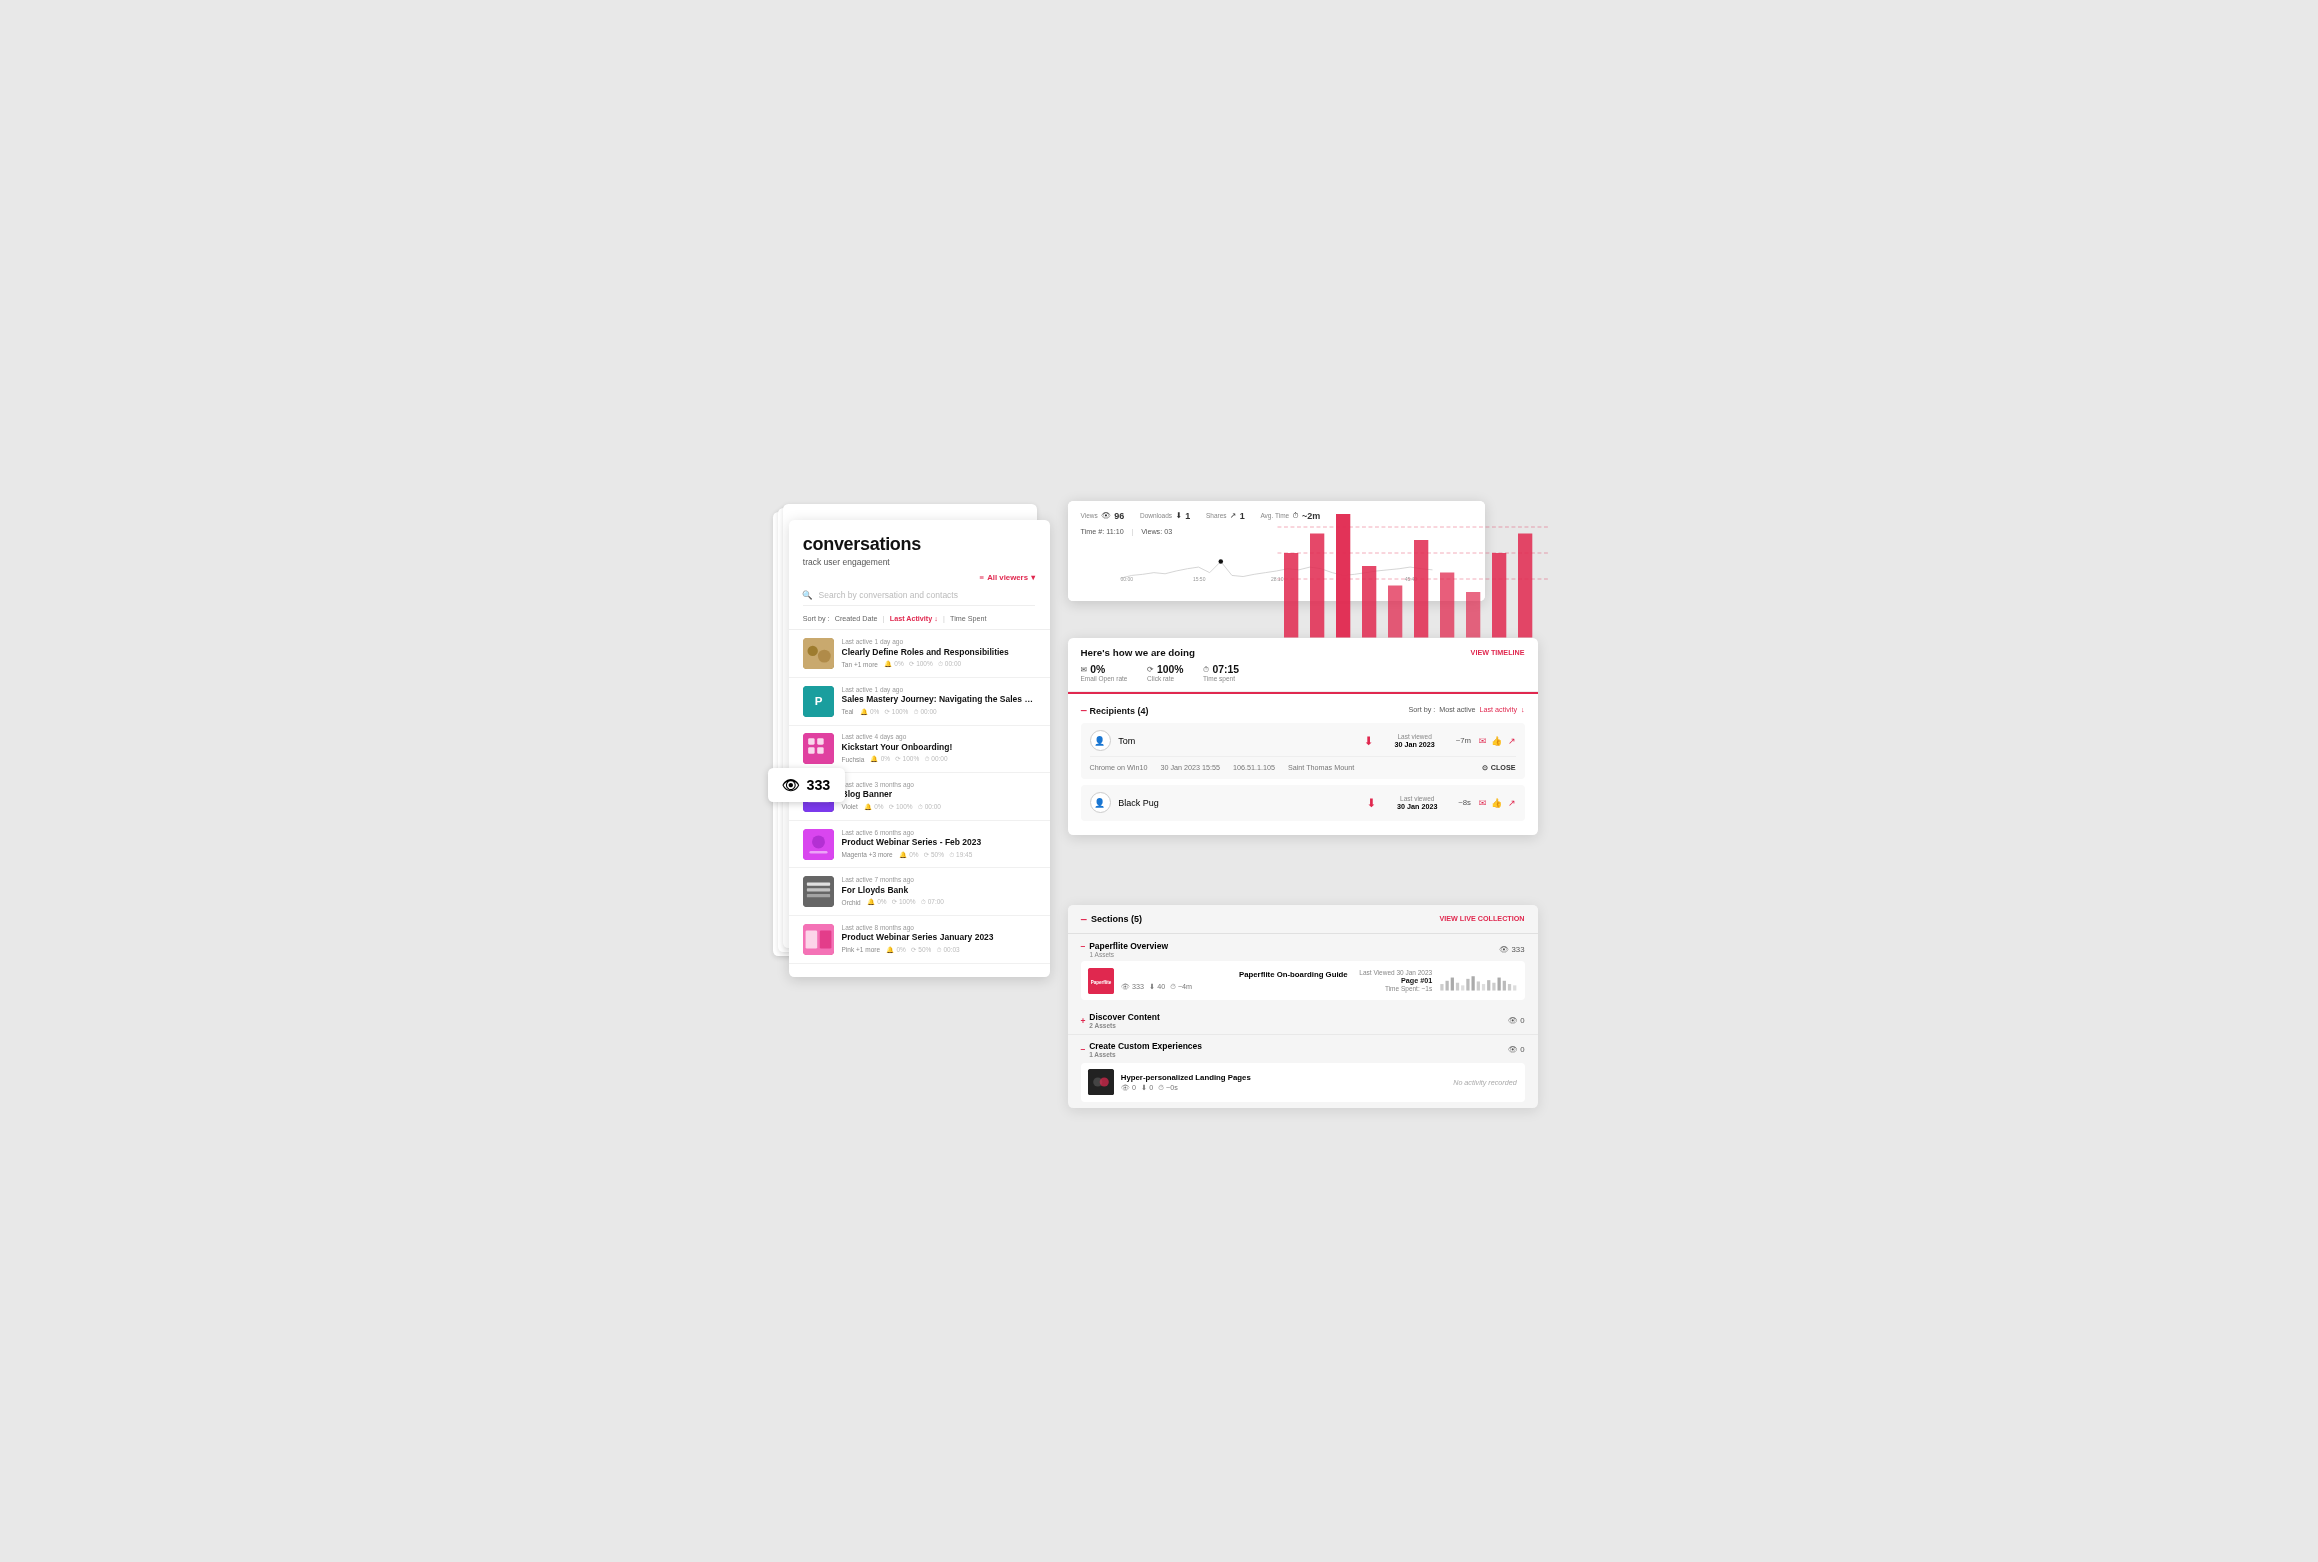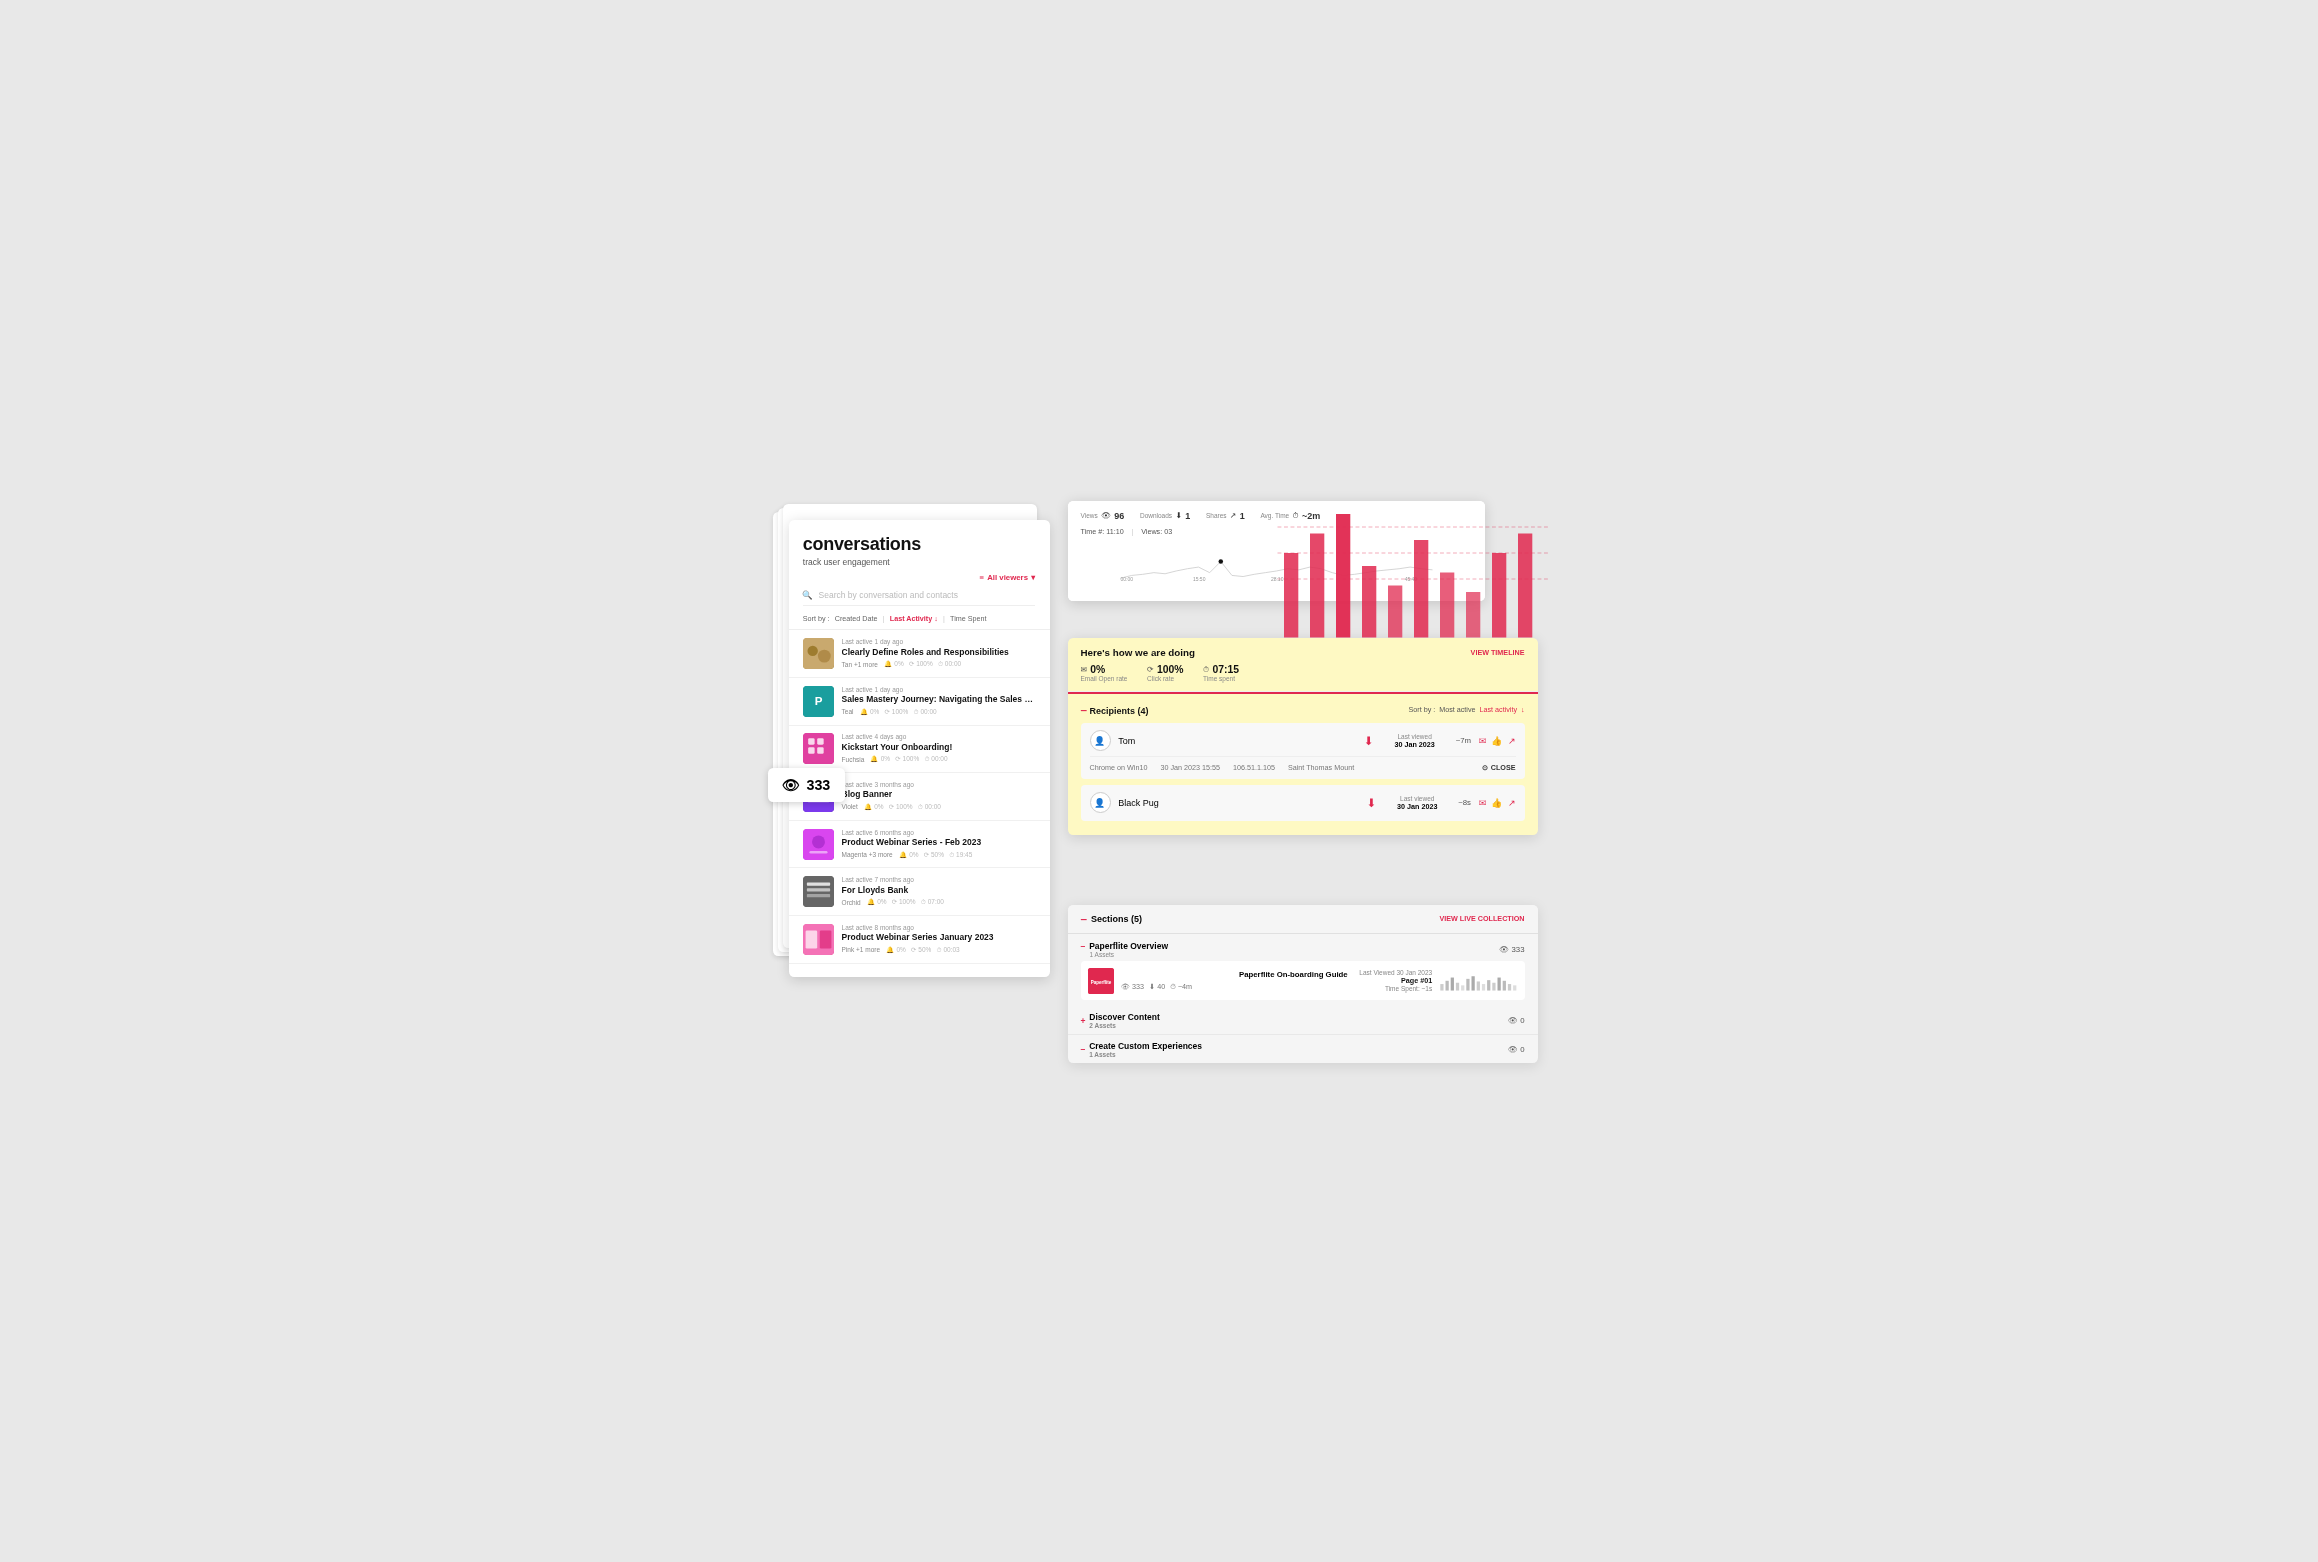--- a/index.html
+++ b/index.html
@@ -686,21 +686,21 @@
       <rect x="130" y="100" width="22" height="110" fill="#e0284f" opacity="0.85"></rect>
       <rect x="170" y="130" width="22" height="80" fill="#e0284f" opacity="0.75"></rect>
       <rect x="210" y="60" width="22" height="150" fill="#e0284f" opacity="0.85"></rect>
       <rect x="250" y="110" width="22" height="100" fill="#e0284f" opacity="0.75"></rect>
       <rect x="290" y="140" width="22" height="70" fill="#e0284f" opacity="0.7"></rect>
       <rect x="330" y="80" width="22" height="130" fill="#e0284f" opacity="0.85"></rect>
       <rect x="370" y="50" width="22" height="160" fill="#e0284f" opacity="0.85"></rect>
     </svg>
   </div>
 
-  <div style="position:absolute; left:300px; top:137px; width:470px; background:#fef9c3; border-radius:5.2px; box-shadow:0 2.6px 13px rgba(0,0,0,0.12); z-index:5; overflow:hidden;">
+  <div style="position:absolute; left:300px; top:137px; width:470px; background:#ffffff; border-radius:5.2px; box-shadow:0 2.6px 13px rgba(0,0,0,0.12); z-index:5; overflow:hidden;">
 
     <div class="how-doing-section">
       <div class="how-doing-header">
         <div class="how-doing-title">Here's how we are doing</div>
         <div class="view-timeline">VIEW TIMELINE</div>
       </div>
       <div class="doing-stats">
         <div class="doing-stat">
           <div style="display:flex;align-items:center;gap:3.3px;">
             <span>✉</span>
@@ -886,17 +886,35 @@
           <div>Create Custom Experiences</div>
           <div style="font-size:6.5px;color:#888;">1 Assets</div>
         </div>
       </div>
       <div class="section-views">
         <span>👁</span>
         <span>0</span>
       </div>
     </div>
 
+    <div class="hyper-row">
+      <div class="hyper-thumb">
+        <svg width="26" height="26" viewBox="0 0 40 40">
+            <rect width="40" height="40" rx="4" fill="#222"></rect>
+            <circle cx="15" cy="20" r="7" fill="#444"></circle>
+            <circle cx="25" cy="20" r="7" fill="#e0284f" opacity="0.7"></circle>
+          </svg>
+      </div>
+      <div class="hyper-info">
+        <div class="hyper-name">Hyper-personalized Landing Pages</div>
+        <div class="hyper-stats">
+          <span>👁 0</span>
+          <span>⬇ 0</span>
+          <span>⏱ ~0s</span>
+        </div>
+      </div>
+      <div class="no-activity">No activity recorded</div>
+    </div>
 
   </div>
 
 </div>
 
 
 </body></html>

